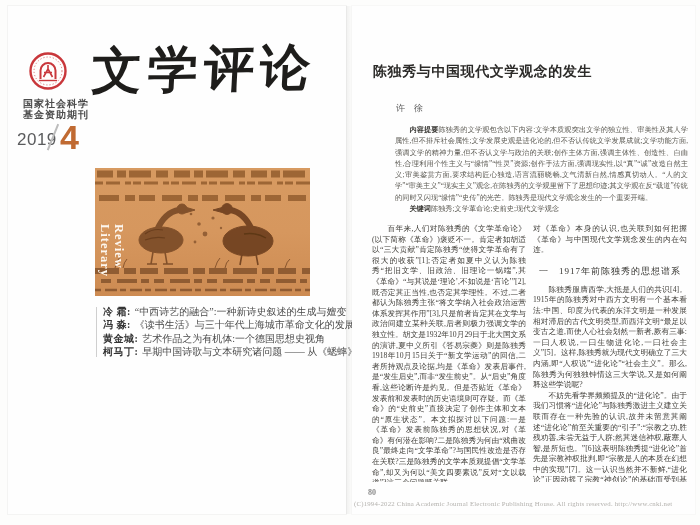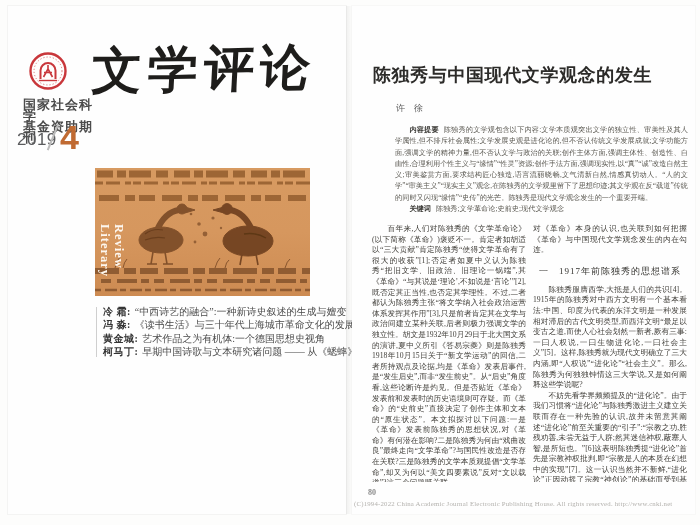--- a/index.html
+++ b/index.html
@@ -6,49 +6,49 @@
   .stage{position:relative;width:700px;height:525px;background:#fdfdfc;overflow:hidden;
          font-family:"Liberation Serif", serif;border-bottom:2px solid #f1f0ee;}
   .page{position:absolute;top:6px;height:508px;background:#fefefe;}
   .page-left{left:8px;width:338px;box-shadow:0 0 0 1px rgba(0,0,0,0.035);}
   .page-right{left:352px;width:343px;box-shadow:0 0 0 1px rgba(0,0,0,0.02);}
   .fold{position:absolute;left:346px;top:6px;width:6px;height:508px;
         background:linear-gradient(90deg,rgba(0,0,0,0.05),rgba(0,0,0,0.005));}
 
   
   .seal{position:absolute;left:19px;top:44px;width:42px;height:44px;}
-  .funding{position:absolute;left:15px;top:93px;width:70px;font-size:13px;line-height:11px;
-           color:#4c4c4c;font-weight:bold;letter-spacing:1px;font-family:Liberation Sans, sans-serif;}
+  .funding{position:absolute;left:15px;top:93px;width:70px;font-size:10px;line-height:11px;
+           color:#4c4c4c;font-weight:bold;letter-spacing:1px;font-family:Liberation Mono, monospace;}
   .year{position:absolute;left:9px;top:124px;font-size:17px;color:#5a5b5d;
         font-family:"Liberation Sans",sans-serif;letter-spacing:0.5px;}
   .slash{position:absolute;left:44px;top:117px;width:1.5px;height:28px;background:#bcbcbc;
          transform:rotate(22deg);}
   .issue{position:absolute;left:52px;top:112px;font-size:34px;font-weight:bold;color:#c06a32;
          font-family:"Liberation Sans",sans-serif;}
   .calli{position:absolute;left:84px;top:30px;width:224px;font-size:50px;font-weight:bold;
          color:#1e1d1b;letter-spacing:6px;transform:skewX(-4deg) rotate(-1deg);
          font-family:"DejaVu Serif",serif;white-space:nowrap;}
   .band{position:absolute;left:87px;top:162px;width:215px;height:128px;overflow:hidden;}
   .band-en{position:absolute;left:3px;top:56px;height:70px;color:#fdf7ef;
            writing-mode:vertical-lr;text-orientation:sideways;white-space:pre-line;
            font-size:12.5px;font-weight:bold;letter-spacing:1px;line-height:14px;
            font-family:"Liberation Serif",serif;}
   .toc{position:absolute;left:95px;top:299px;width:215px;}
   .toc-rule{position:absolute;left:88px;top:301px;width:1px;height:50px;background:#cfcfcf;}
   .toc-row{font-size:10px;line-height:13.4px;color:#4a4a4a;white-space:nowrap;}
   .toc-row b{color:#333;margin-right:4px;letter-spacing:0.5px;}
 
   
-  .a-title{position:absolute;left:21px;top:57px;font-size:18px;font-weight:bold;color:#2c2b29;
+  .a-title{position:absolute;left:21px;top:57px;font-size:14px;font-weight:bold;color:#2c2b29;
            letter-spacing:0.6px;white-space:nowrap;}
   .a-author{position:absolute;left:44px;top:96px;font-size:9px;color:#5c5c5c;letter-spacing:9px;}
   .abs-block{position:absolute;left:43px;top:119px;width:293px;}
   .abs-block p{margin:0;font-size:7.2px;line-height:11.3px;color:#58564f;text-align:justify;
                text-indent:2em;}
-  .abs-block b{color:#3a3935;margin-right:5px;}
+  .abs-block b{color:#3a3935;}
   .cols{position:absolute;top:218px;height:258px;overflow:hidden;}
   .col-l{left:20px;width:154px;}
   .col-r{left:181px;width:154px;}
   .cols p{margin:0;font-size:7.7px;line-height:10.6px;color:#403e39;text-align:justify;
           text-indent:2em;}
   .cols p.flush{text-indent:0;}
   .sec-head{margin:9px 0 7px 0;text-align:center;font-size:9px;font-weight:normal;color:#34332f;
             letter-spacing:1px;}
   .pageno{position:absolute;left:16px;top:482px;font-size:8px;color:#8b8b8b;font-weight:bold;}
   .cnki{position:absolute;left:2px;top:494px;width:340px;font-size:6.8px;color:#b3b1ad;

